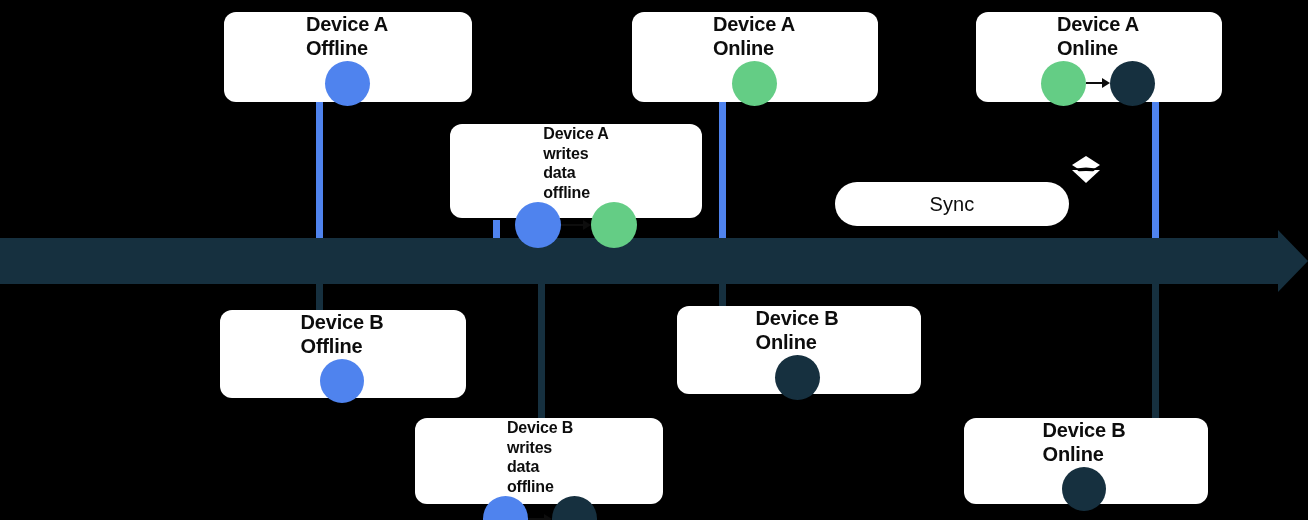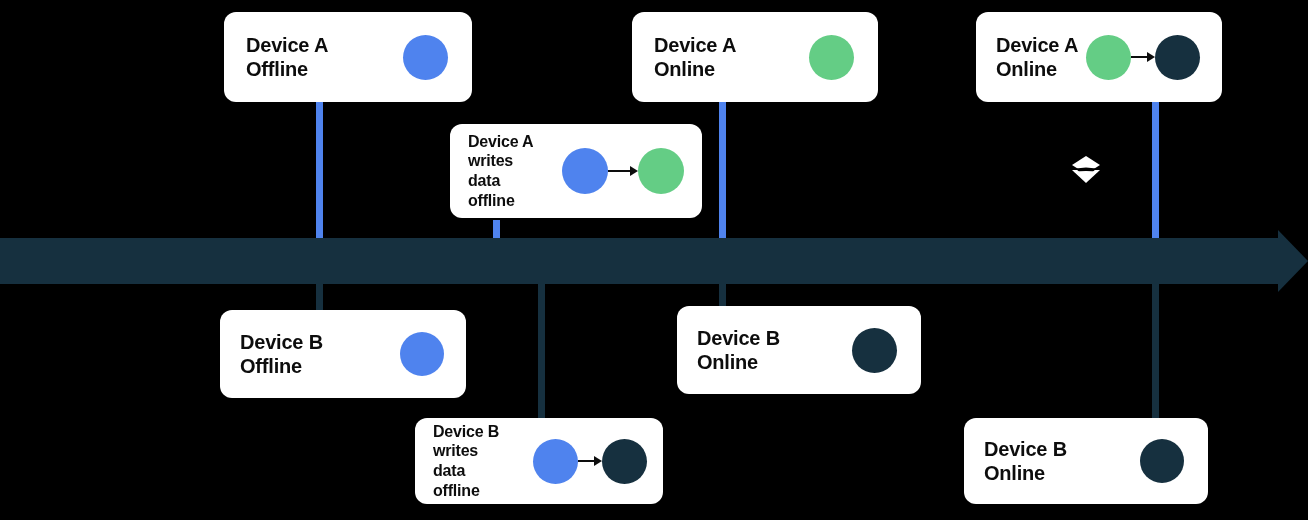--- a/index.html
+++ b/index.html
@@ -40,21 +40,21 @@
     border-bottom: 31px solid transparent;
     border-left: 30px solid #16303f;
   }
 
   
   .card {
     position: absolute;
     background: #ffffff;
     border-radius: 12px;
     display: flex;
-    flex-direction: row;
+    flex-direction: column;
     align-items: center;
     box-sizing: border-box;
   }
   .card-label {
     color: #0d0d0d;
     font-weight: bold;
     line-height: 1.22;
     white-space: pre-line;
     letter-spacing: -0.2px;
   }
@@ -127,20 +127,23 @@
   <div class="conn" style="left:1152px; top:100px; width:7px; height:140px; background:#4f83ee;"></div>
 
   <div class="conn" style="left:316px; top:282px; width:7px; height:30px; background:#16303f;"></div>
   <div class="conn" style="left:538px; top:282px; width:7px; height:138px; background:#16303f;"></div>
   <div class="conn" style="left:719px; top:282px; width:7px; height:26px; background:#16303f;"></div>
   <div class="conn" style="left:1152px; top:282px; width:7px; height:136px; background:#16303f;"></div>
 
   <div id="timeline-bar"></div>
   <div id="timeline-arrowhead"></div>
 
+  <div id="sync-pill">
+    <span class="sync-label">Sync</span>
+  </div>
   <div id="layers-icon">
     <svg width="36" height="36" viewBox="0 0 36 36" aria-hidden="true">
       <polygon points="18,4 32,13 18,22 4,13" fill="#ffffff"></polygon>
       <polygon points="18,18 32,18 18,31 4,18" fill="#ffffff"></polygon>
       <polygon points="18,15.5 28.5,16.5 18,26 7.5,16.5" fill="#000000"></polygon>
       <polygon points="18,19 30,19.5 18,29 6,19.5" fill="#ffffff"></polygon>
     </svg>
   </div>
 
   <div class="card card-lg" style="left:224px; top:12px; width:248px; height:90px; padding:0 24px 0 22px; justify-content:space-between;">

